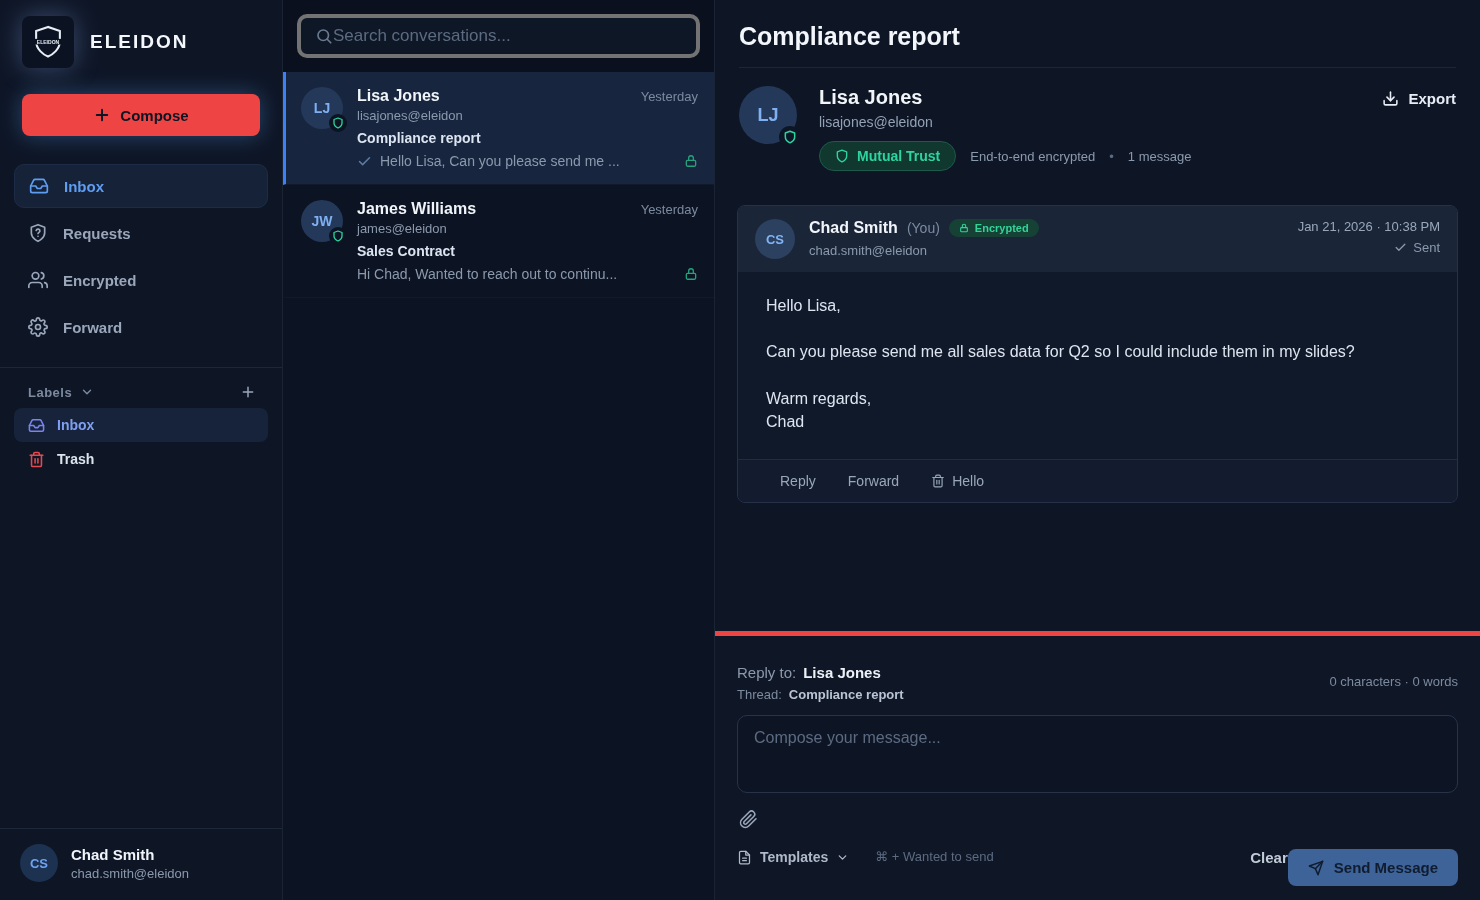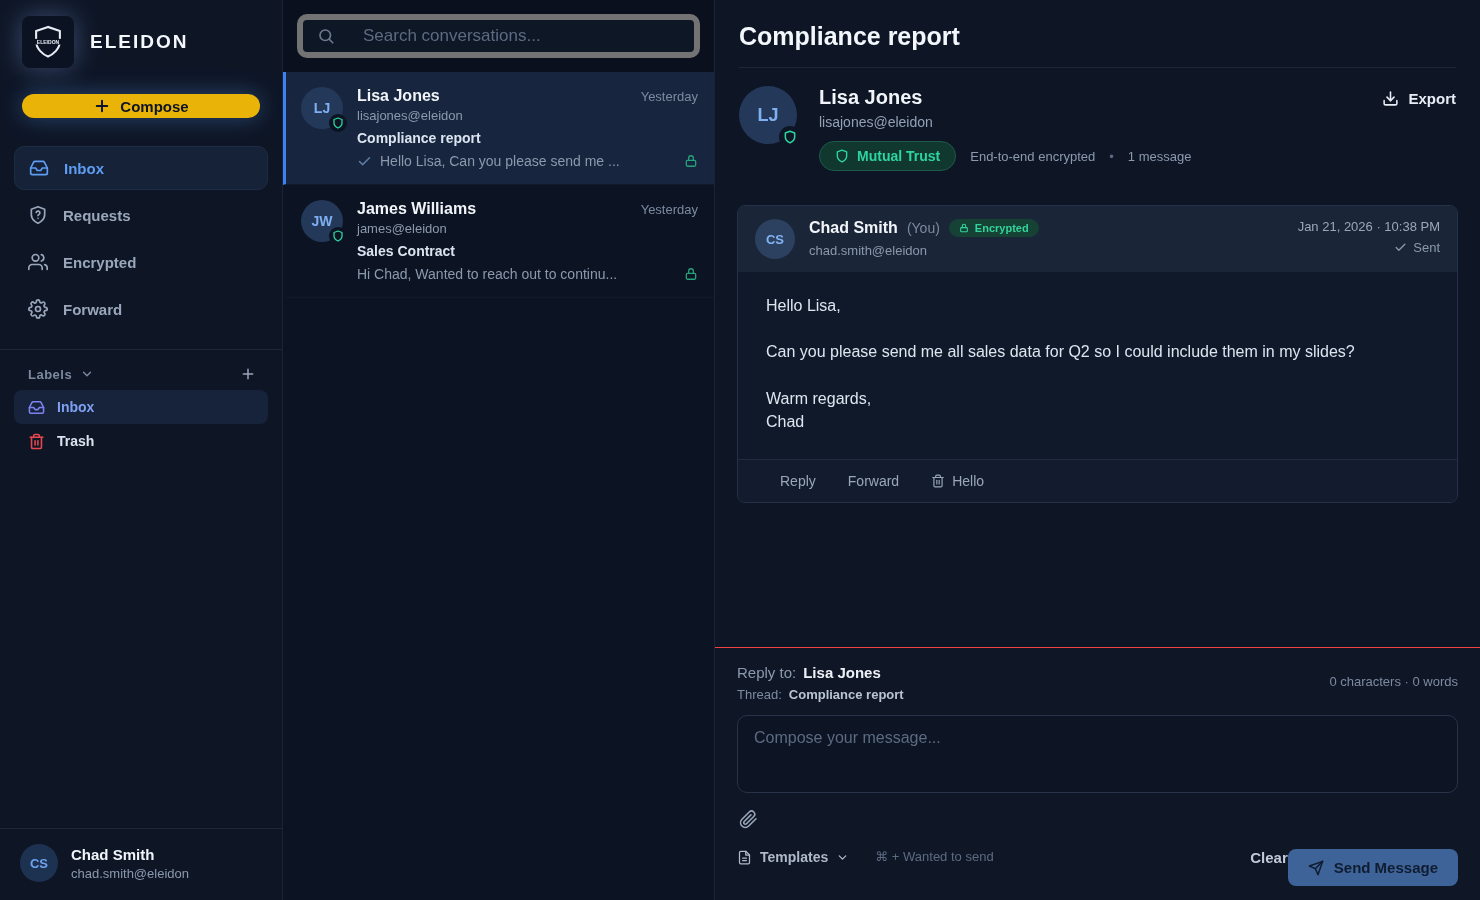--- a/index.html
+++ b/index.html
@@ -19,22 +19,22 @@
     position:relative;
   }
   .brand { display:flex; align-items:center; gap:16px; padding:0 22px; }
   .logo-box {
     width:52px; height:52px; border-radius:8px; background:#0b1322;
     display:flex; align-items:center; justify-content:center;
     box-shadow:0 0 26px rgba(150,180,255,.35);
   }
   .brand-name { font-size:19px; font-weight:bold; letter-spacing:2px; color:#f4f7fc; }
   .compose-btn {
-    margin:26px 22px 0; height:24px; border:none; border-radius:14px;
-    background:#eab308; color:#0d1524; font-family:inherit;
+    margin:26px 22px 0; height:42px; border:none; border-radius:8px;
+    background:#ef4444; color:#0d1524; font-family:inherit;
     font-size:15px; font-weight:bold; cursor:pointer;
     display:flex; align-items:center; justify-content:center; gap:9px;
     box-shadow:0 0 22px rgba(96,165,250,.35);
   }
   .nav { margin:28px 14px 0; display:flex; flex-direction:column; gap:3px; }
   .nav-item {
     display:flex; align-items:center; gap:15px; height:44px;
     padding:0 14px; border-radius:10px; cursor:pointer;
     color:#9aa7ba; font-size:15px; font-weight:bold;
   }
@@ -68,22 +68,22 @@
   .side-user .uname { font-size:15px; font-weight:bold; color:#f1f5f9; }
   .side-user .uemail { font-size:13px; color:#8b99ad; margin-top:3px; }
 
   
   .convo-col {
     width:432px; min-width:432px; height:100%; background:#0c1322;
     border-right:1px solid #1b2434; display:flex; flex-direction:column;
   }
   .search-wrap { padding:14px; background:#0a101d; }
   .search-box {
-    height:44px; border:6px solid #737373; border-radius:10px;
-    background:#0e1726; display:flex; align-items:center; gap:28px; padding:0 14px;
+    height:44px; border:4px solid #737373; border-radius:10px;
+    background:#0e1726; display:flex; align-items:center; gap:0; padding:0 14px;
   }
   .search-box input {
     flex:1; background:transparent; border:none; outline:none;
     color:#dbe3ee; font-family:inherit; font-size:17px;
   }
   .search-box input::placeholder { color:#5c6b82; }
   .search-box .sicon { color:#6b7a90; }
   .convo-item {
     display:flex; gap:14px; padding:15px 16px 15px 15px; cursor:pointer;
     border-bottom:1px solid #101a2b; border-left:3px solid transparent;
@@ -145,21 +145,21 @@
   }
   .msg-email { font-size:13px; color:#8b99ad; margin-top:6px; }
   .msg-meta { margin-left:auto; text-align:right; }
   .msg-time { font-size:13px; color:#9aa7ba; }
   .msg-sent { font-size:13px; color:#8b99ad; margin-top:6px; display:flex; align-items:center; gap:6px; justify-content:flex-end; }
   .msg-body { padding:22px 18px 26px 28px; font-size:16px; line-height:1.45; color:#dde5f0; white-space:pre-line; }
   .msg-foot { display:flex; align-items:center; gap:32px; border-top:1px solid #1f2c42; background:#121c2e; padding:13px 18px 13px 42px; }
   .msg-action { background:none; border:none; cursor:pointer; color:#9aa7ba; font-family:inherit; font-size:14px; display:flex; align-items:center; gap:7px; }
 
   
-  .composer { border-top:1px solid #ef4444; background:#0f1726; padding:16px 22px 14px; }
+  .composer { border-top:5px solid #ef4444; background:#0f1726; padding:28px 22px 14px; }
   .composer-meta { display:flex; }
   .reply-lines { flex:1; }
   .reply-l1 { font-size:15px; color:#8b99ad; }
   .reply-l1 .strong { color:#eef2f8; font-weight:bold; margin-left:7px; }
   .reply-l2 { font-size:13px; color:#7c8aa0; margin-top:6px; }
   .reply-l2 .strong { color:#b9c4d4; font-weight:bold; margin-left:7px; }
   .counter { font-size:13px; color:#7c8aa0; margin-top:10px; }
   .compose-input {
     width:100%; height:78px; margin-top:13px; resize:none;
     background:#0d1524; border:1px solid #263349; border-radius:10px;

